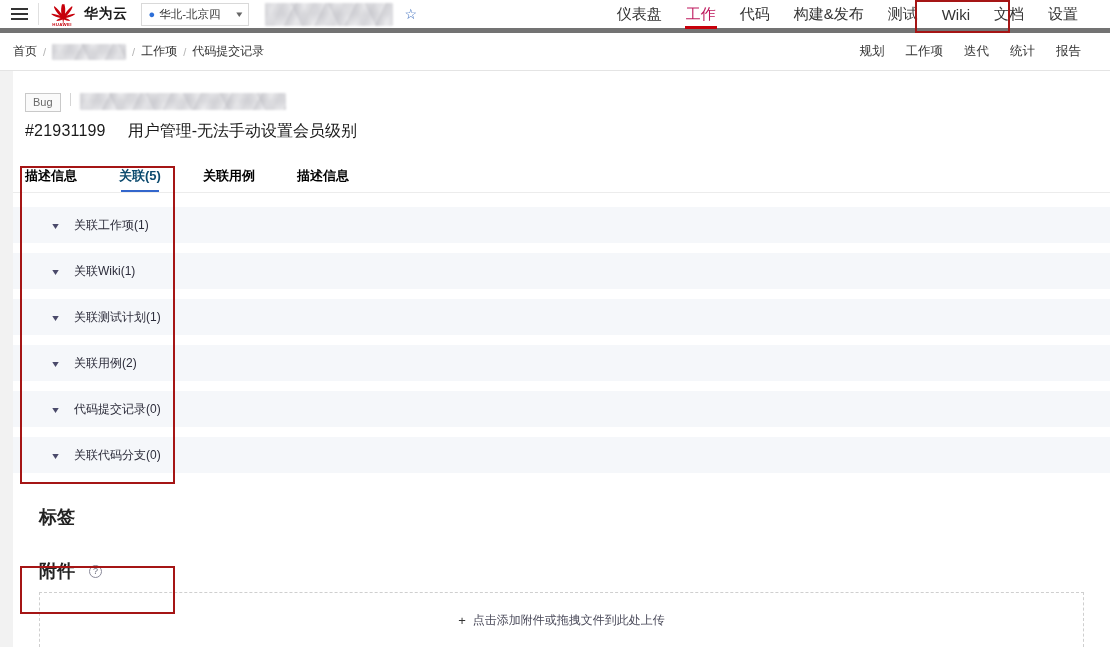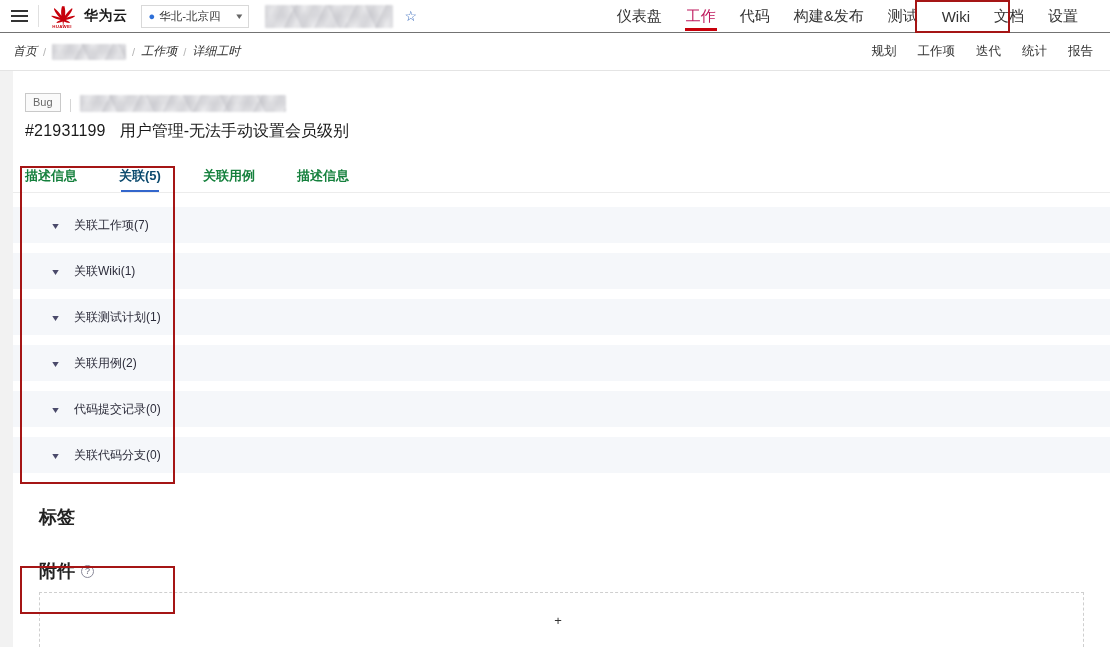--- a/index.html
+++ b/index.html
@@ -7,21 +7,21 @@
     width: 1110px; height: 647px;
     font-family: "Liberation Sans", "DejaVu Sans", sans-serif;
     background: #ffffff;
     overflow: hidden;
   }
   .page { position: relative; width: 1110px; height: 647px; background: #f2f2f2; }
 
   
   .topbar {
     position: absolute; left: 0; top: 0; width: 1110px; height: 33px;
-    background: #ffffff; border-bottom: 1px solid #737373;
+    background: #ffffff; border-bottom: 5px solid #737373;
     display: flex; align-items: center;
   }
   .hamburger {
     width: 36px; height: 33px; display: flex; flex-direction: column;
     align-items: center; justify-content: center; gap: 3px;
     cursor: pointer; padding-left: 2px;
   }
   .hamburger span { display: block; width: 17px; height: 2px; background: #333; }
   .hdr-divider { width: 1px; height: 22px; background: #e0e0e0; margin: 0 6px 0 2px; }
 
@@ -58,46 +58,46 @@
   .nav-item.active::after {
     content: ""; position: absolute; left: 11px; right: 11px; bottom: 2px; height: 2.5px; background: #c7000b;
   }
 
   
   .subbar {
     position: absolute; left: 0; top: 33px; width: 1110px; height: 38px;
     background: #ffffff; border-bottom: 1px solid #e4e4e4; display: flex; align-items: center;
   }
   .breadcrumb { display: flex; align-items: center; gap: 6px; padding-left: 13px; font-size: 12px; color: #333; }
-  .bc-link { color: #333; cursor: pointer; font-style: italic; }
+  .bc-link { color: #333; cursor: pointer; }
   .bc-sep { color: #b4b4b4; font-size: 11px; }
   .bc-blur { width: 74px; height: 16px; display: inline-block; }
-  .sub-nav { margin-left: auto; display: flex; align-items: center; padding-right: 8px; gap: 3px; }
+  .sub-nav { margin-left: auto; display: flex; align-items: center; padding-right: 20px; gap: 3px; }
   .sub-nav-item { font-size: 12.5px; color: #333; cursor: pointer; padding: 0 9px; }
 
   
   .content {
     position: absolute; left: 13px; top: 71px; width: 1097px; height: 576px;
     background: #ffffff;
   }
-  .bug-line { display: flex; align-items: flex-end; gap: 9px; padding: 22px 0 0 12px; }
+  .bug-line { display: flex; align-items: flex-start; gap: 9px; padding: 22px 0 0 12px; }
   .bug-badge {
     border: 1px solid #c9c9c9; background: #fafafa; color: #6a6a6a;
     font-size: 11px; padding: 1px 7px 2px; line-height: 14px;
   }
   .vbar { width: 1px; height: 13px; background: #d5d5d5; }
   .title-blur { width: 206px; height: 17px; }
 
   .wi-title { display: flex; align-items: baseline; padding: 9px 8px 0 12px; }
   .wi-id { font-size: 16px; color: #1a1a1a; letter-spacing: .2px; }
-  .wi-name { font-size: 16px; color: #1a1a1a; margin-left: 14px; }
+  .wi-name { font-size: 16px; color: #1a1a1a; margin-left: 22px; }
 
   .tabs { display: flex; align-items: flex-end; padding-left: 12px; margin-top: 22px; height: 28px; }
   .tab {
-    position: relative; font-size: 13px; color: #15803d; font-weight: bold; cursor: pointer;
+    position: relative; font-size: 13px; color: #000000; font-weight: bold; cursor: pointer;
     padding: 0 0 7px 0; margin-right: 42px; white-space: nowrap;
   }
   .tab.active { color: #0c4a6e; }
   .tab.active::after {
     content: ""; position: absolute; left: 2px; right: 2px; bottom: 0; height: 2.5px; background: #3366cc;
   }
   .tabs-rule { height: 1px; background: #ececec; margin: 0 0 0 0; width: 1097px; }
 
   
   .accordion { margin-top: 14px; }
@@ -105,21 +105,21 @@
     height: 36px; background: #f5f7fa; display: flex; align-items: center;
     padding-left: 40px; margin-bottom: 10px; cursor: pointer;
   }
   .acc-chev { color: #4a4a6a; font-size: 10px; transform: scaleX(1.3); margin-right: 16px; }
   .acc-label { font-size: 12px; color: #2c2c3a; }
 
   .tags-sec { padding: 22px 0 0 26px; }
   .sec-title { font-size: 18px; font-weight: bold; color: #222; }
 
   .attach-sec { padding: 30px 0 0 26px; }
-  .attach-head { display: flex; align-items: center; gap: 6px; }
+  .attach-head { display: flex; align-items: center; gap: 14px; }
   .help-ico {
     width: 13px; height: 13px; border: 1px solid #8a8a9a; border-radius: 50%;
     font-size: 9px; color: #6a6a7a; display: flex; align-items: center; justify-content: center;
     cursor: pointer; line-height: 1;
   }
   .dropzone {
     margin: 9px 26px 0 26px; height: 55px; border: 1px dashed #cfcfcf;
     display: flex; align-items: center; justify-content: center;
     font-size: 12px; color: #4a4a5a; cursor: pointer; border-bottom: none;
   }
@@ -195,21 +195,21 @@
   </div>
 
   <div class="subbar">
     <div class="breadcrumb">
       <span class="bc-link">首页</span>
       <span class="bc-sep">/</span>
       <span class="blurred bc-blur"></span>
       <span class="bc-sep">/</span>
       <span class="bc-link">工作项</span>
       <span class="bc-sep">/</span>
-      <span class="bc-link">详细工时</span>
+      <span class="bc-link">代码提交记录</span>
     </div>
     <div class="sub-nav">
       <div class="sub-nav-item">规划</div>
       <div class="sub-nav-item">工作项</div>
       <div class="sub-nav-item">迭代</div>
       <div class="sub-nav-item">统计</div>
       <div class="sub-nav-item">报告</div>
     </div>
   </div>
 
@@ -230,21 +230,21 @@
       <div class="tab">描述信息</div>
       <div class="tab active">关联(5)</div>
       <div class="tab">关联用例</div>
       <div class="tab">描述信息</div>
     </div>
     <div class="tabs-rule"></div>
 
     <div class="accordion">
       <div class="acc-row">
         <span class="acc-chev">▾</span>
-        <span class="acc-label">关联工作项(7)</span>
+        <span class="acc-label">关联工作项(1)</span>
       </div>
       <div class="acc-row">
         <span class="acc-chev">▾</span>
         <span class="acc-label">关联Wiki(1)</span>
       </div>
       <div class="acc-row">
         <span class="acc-chev">▾</span>
         <span class="acc-label">关联测试计划(1)</span>
       </div>
       <div class="acc-row">
@@ -266,20 +266,21 @@
     </div>
 
     <div class="attach-sec">
       <div class="attach-head">
         <span class="sec-title">附件</span>
         <span class="help-ico">?</span>
       </div>
     </div>
     <div class="dropzone">
       <span class="plus-ico">+</span>
+      <span>点击添加附件或拖拽文件到此处上传</span>
     </div>
 
   </div>
 
   <div class="anno" id="anno-nav"></div>
   <div class="anno" id="anno-tabs"></div>
   <div class="anno" id="anno-attach"></div>
 
 </div>
 

